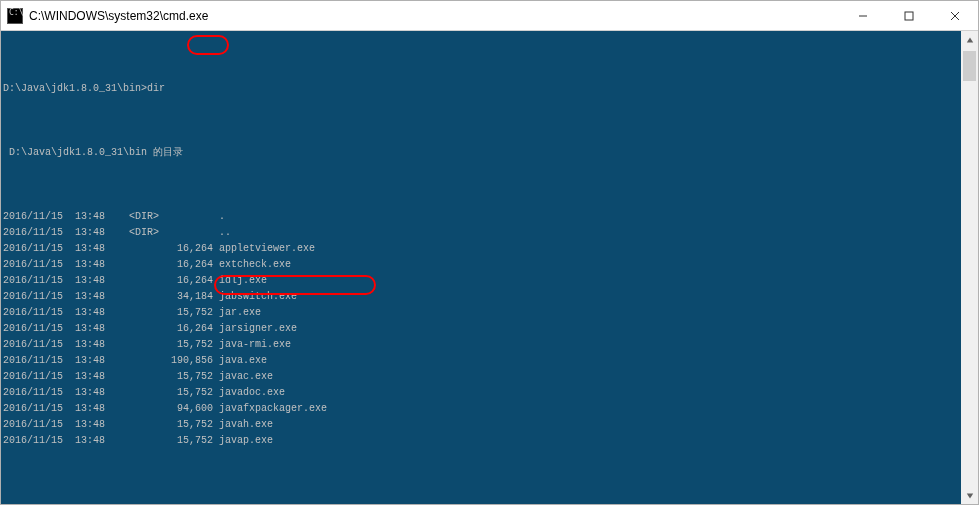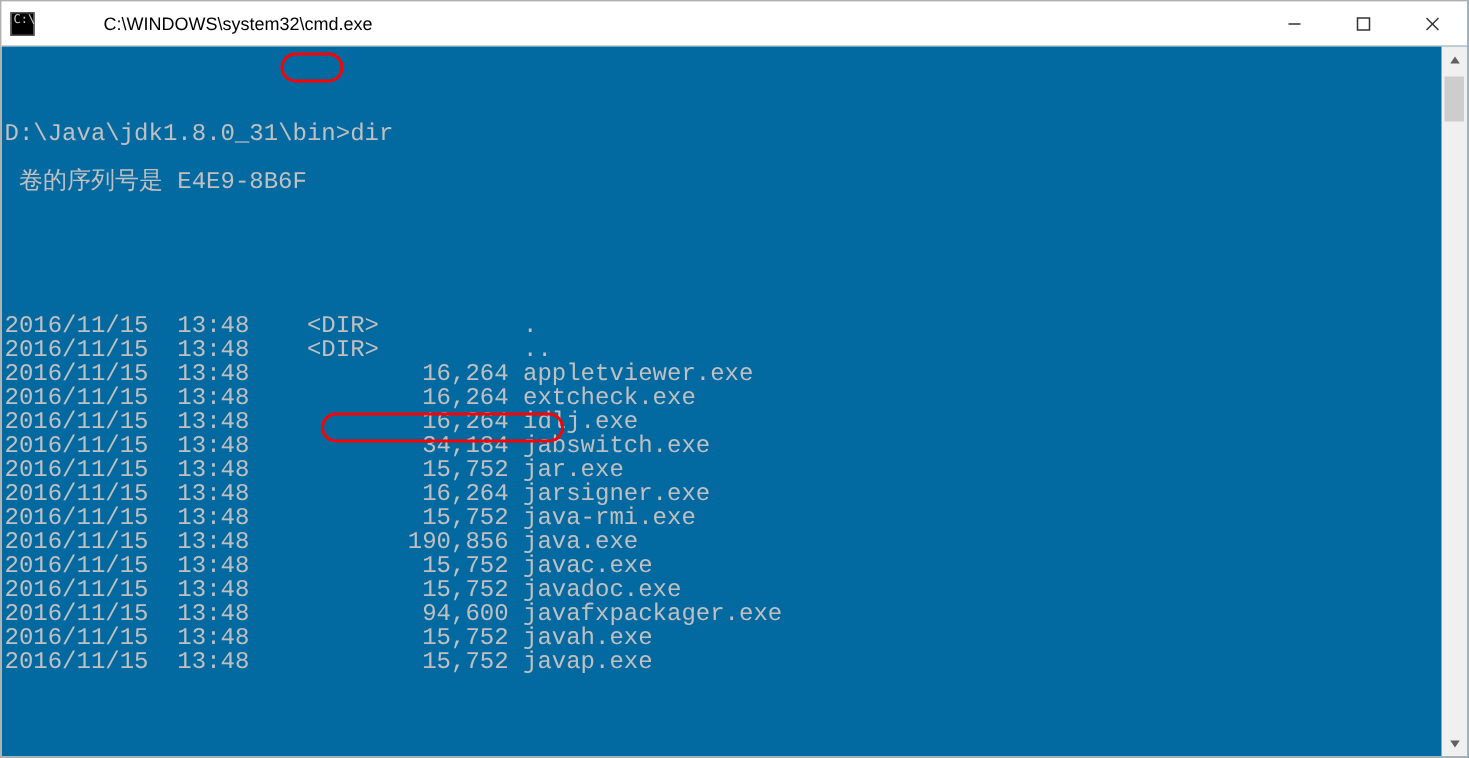--- a/index.html
+++ b/index.html
@@ -29,34 +29,34 @@
     margin-right: 6px;
     display: inline-flex;
     align-items: flex-start;
     justify-content: flex-start;
     font-family: Consolas, monospace;
     font-size: 8px;
     color: #ccc;
     padding: 1px;
     line-height: 6px;
   }
-  .titlebar-title { flex: 0 0 auto; margin-left: 40px; }
+  .titlebar-title { flex: 0 0 auto; }
   .titlebar-spacer { flex: 1 1 auto; }
   .win-btn {
     width: 46px; height: 30px;
     display: flex; align-items: center; justify-content: center;
     color: #555;
     font-size: 10px;
   }
   .win-btn svg { width: 10px; height: 10px; stroke: #333; fill: none; stroke-width: 1; }
   .terminal {
-    background: #0369a1;
+    background: #0c4a6e;
     color: #c0c0c0;
     font-family: "NSimSun", "SimSun", "MS Gothic", Consolas, "Courier New", monospace;
-    font-size: 16px;
+    font-size: 10px;
     line-height: 16px;
     white-space: pre;
     height: calc(100% - 30px);
     overflow: hidden;
     padding: 2px 0 0 2px;
     position: relative;
   }
   .scrollbar {
     position: absolute;
     right: 0; top: 30px; bottom: 0;
@@ -101,22 +101,22 @@
     <svg viewBox="0 0 10 10">
         <line x1="1" y1="1" x2="9" y2="9"></line>
         <line x1="9" y1="1" x2="1" y2="9"></line>
       </svg>
   </div>
 </div>
 
 <div class="terminal">
 <span class="line"> </span>
 <span class="line"><span>D:\Java\jdk1.8.0_31\bin&gt;</span><span>dir</span></span>
-<span class="line"> 卷的序列号是 E4E9-8B6F</span>
 <span class="line"> </span>
+<span class="line"> D:\Java\jdk1.8.0_31\bin 的目录</span>
 <span class="line"> </span>
 <div id="entries"><span class="line">2016/11/15  13:48    &lt;DIR&gt;          .</span><span class="line">2016/11/15  13:48    &lt;DIR&gt;          ..</span><span class="line">2016/11/15  13:48            16,264 appletviewer.exe</span><span class="line">2016/11/15  13:48            16,264 extcheck.exe</span><span class="line">2016/11/15  13:48            16,264 idlj.exe</span><span class="line">2016/11/15  13:48            34,184 jabswitch.exe</span><span class="line">2016/11/15  13:48            15,752 jar.exe</span><span class="line">2016/11/15  13:48            16,264 jarsigner.exe</span><span class="line">2016/11/15  13:48            15,752 java-rmi.exe</span><span class="line">2016/11/15  13:48           190,856 java.exe</span><span class="line">2016/11/15  13:48            15,752 javac.exe</span><span class="line">2016/11/15  13:48            15,752 javadoc.exe</span><span class="line">2016/11/15  13:48            94,600 javafxpackager.exe</span><span class="line">2016/11/15  13:48            15,752 javah.exe</span><span class="line">2016/11/15  13:48            15,752 javap.exe</span></div>
 </div>
 
 <div class="scrollbar">
   <div class="scroll-arrow">
     <svg viewBox="0 0 10 10">
         <polygon points="5,2 9,8 1,8"></polygon>
       </svg>
   </div>

